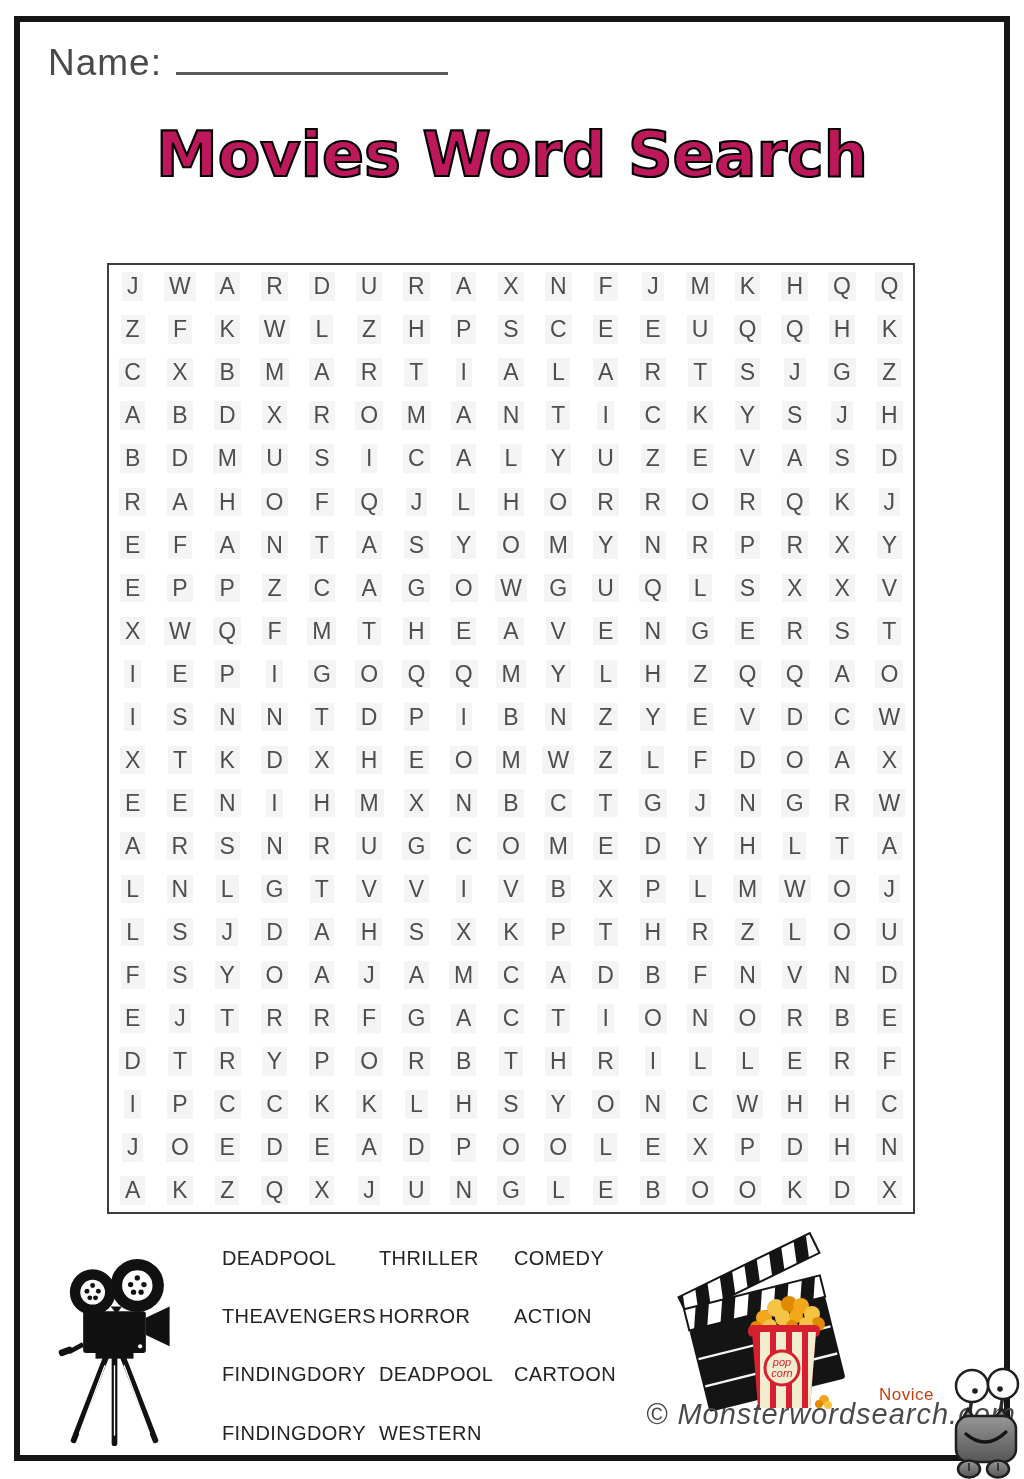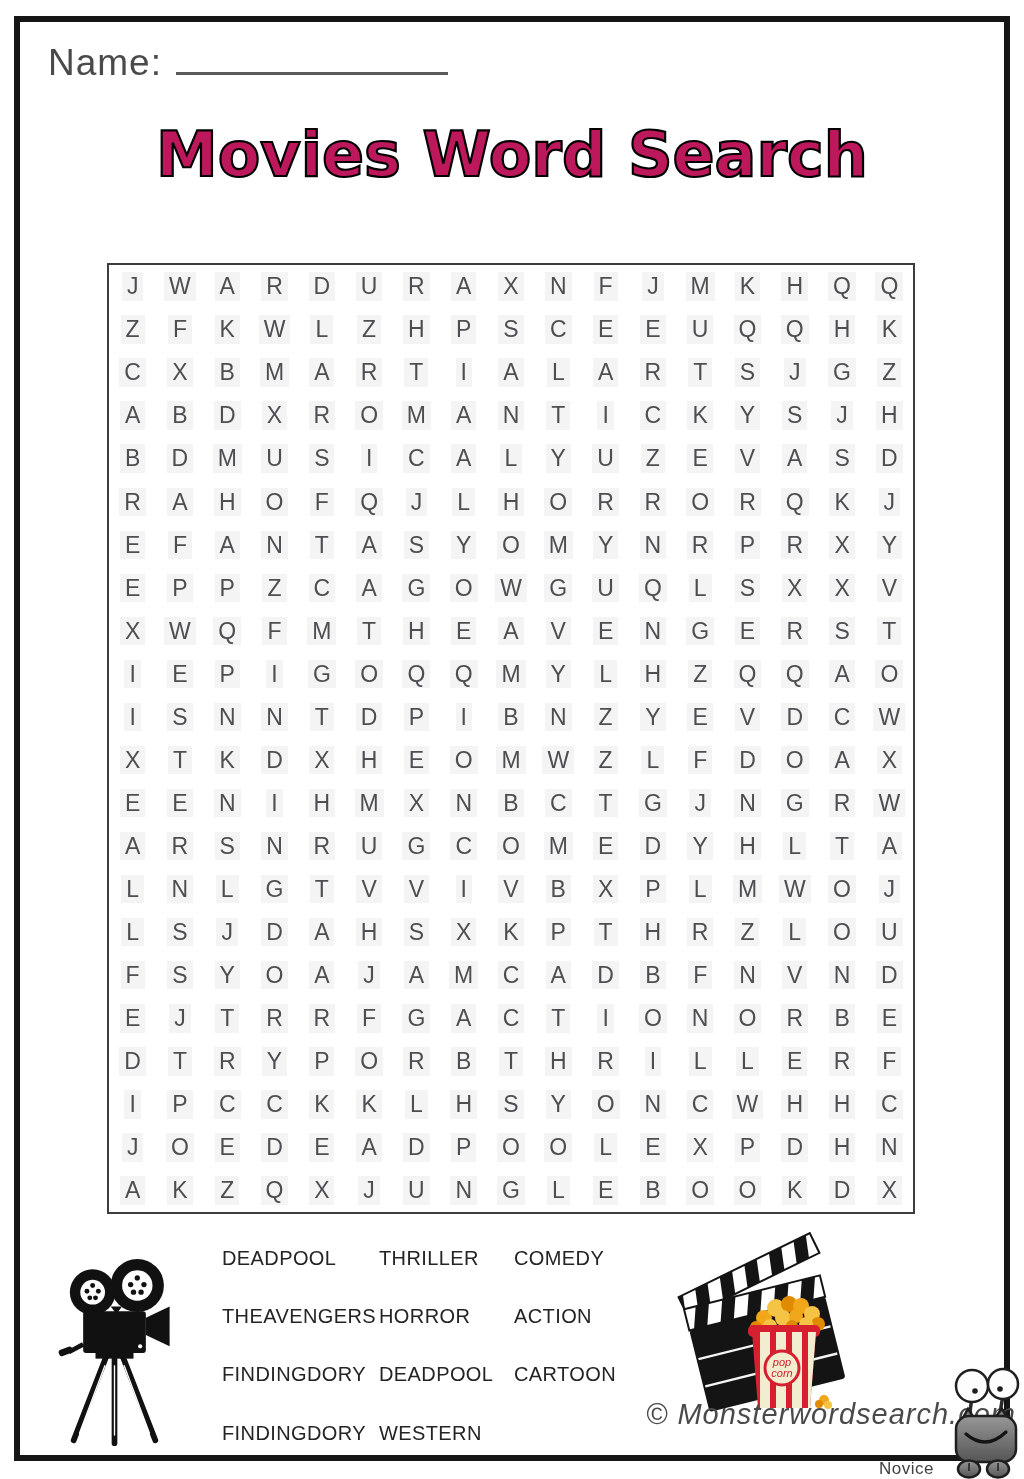--- a/index.html
+++ b/index.html
@@ -35,21 +35,21 @@
   .word-list{position:absolute;left:222px;top:1247px;display:flex;}
   .wcol{display:flex;flex-direction:column;gap:15px;}
   .wcol:nth-child(1){width:157px;}
   .wcol:nth-child(2){width:135px;}
   .word{height:43.2px;font-size:20px;color:#242424;letter-spacing:0.4px;white-space:nowrap;}
   
   .credit{
     position:absolute;left:646px;top:1398px;font-size:29px;font-style:italic;
     color:#4a4a4a;letter-spacing:1px;white-space:nowrap;
   }
-  .level{position:absolute;left:879px;top:1459px;font-size:17px;color:#404040;letter-spacing:0.5px;}
+  .level{position:absolute;left:879px;top:1385px;font-size:17px;color:#c2410c;letter-spacing:0.5px;}
   .icon{position:absolute;}
   #camera-svg{left:57px;top:1257px;width:115px;height:190px;}
   #clapper-svg{left:672px;top:1232px;width:200px;height:190px;}
   #monster-svg{left:942px;top:1331px;width:82px;height:148px;z-index:5;}
 </style>
 </head>
 <body>
 
 <div>
   <div class="page-border"></div>

